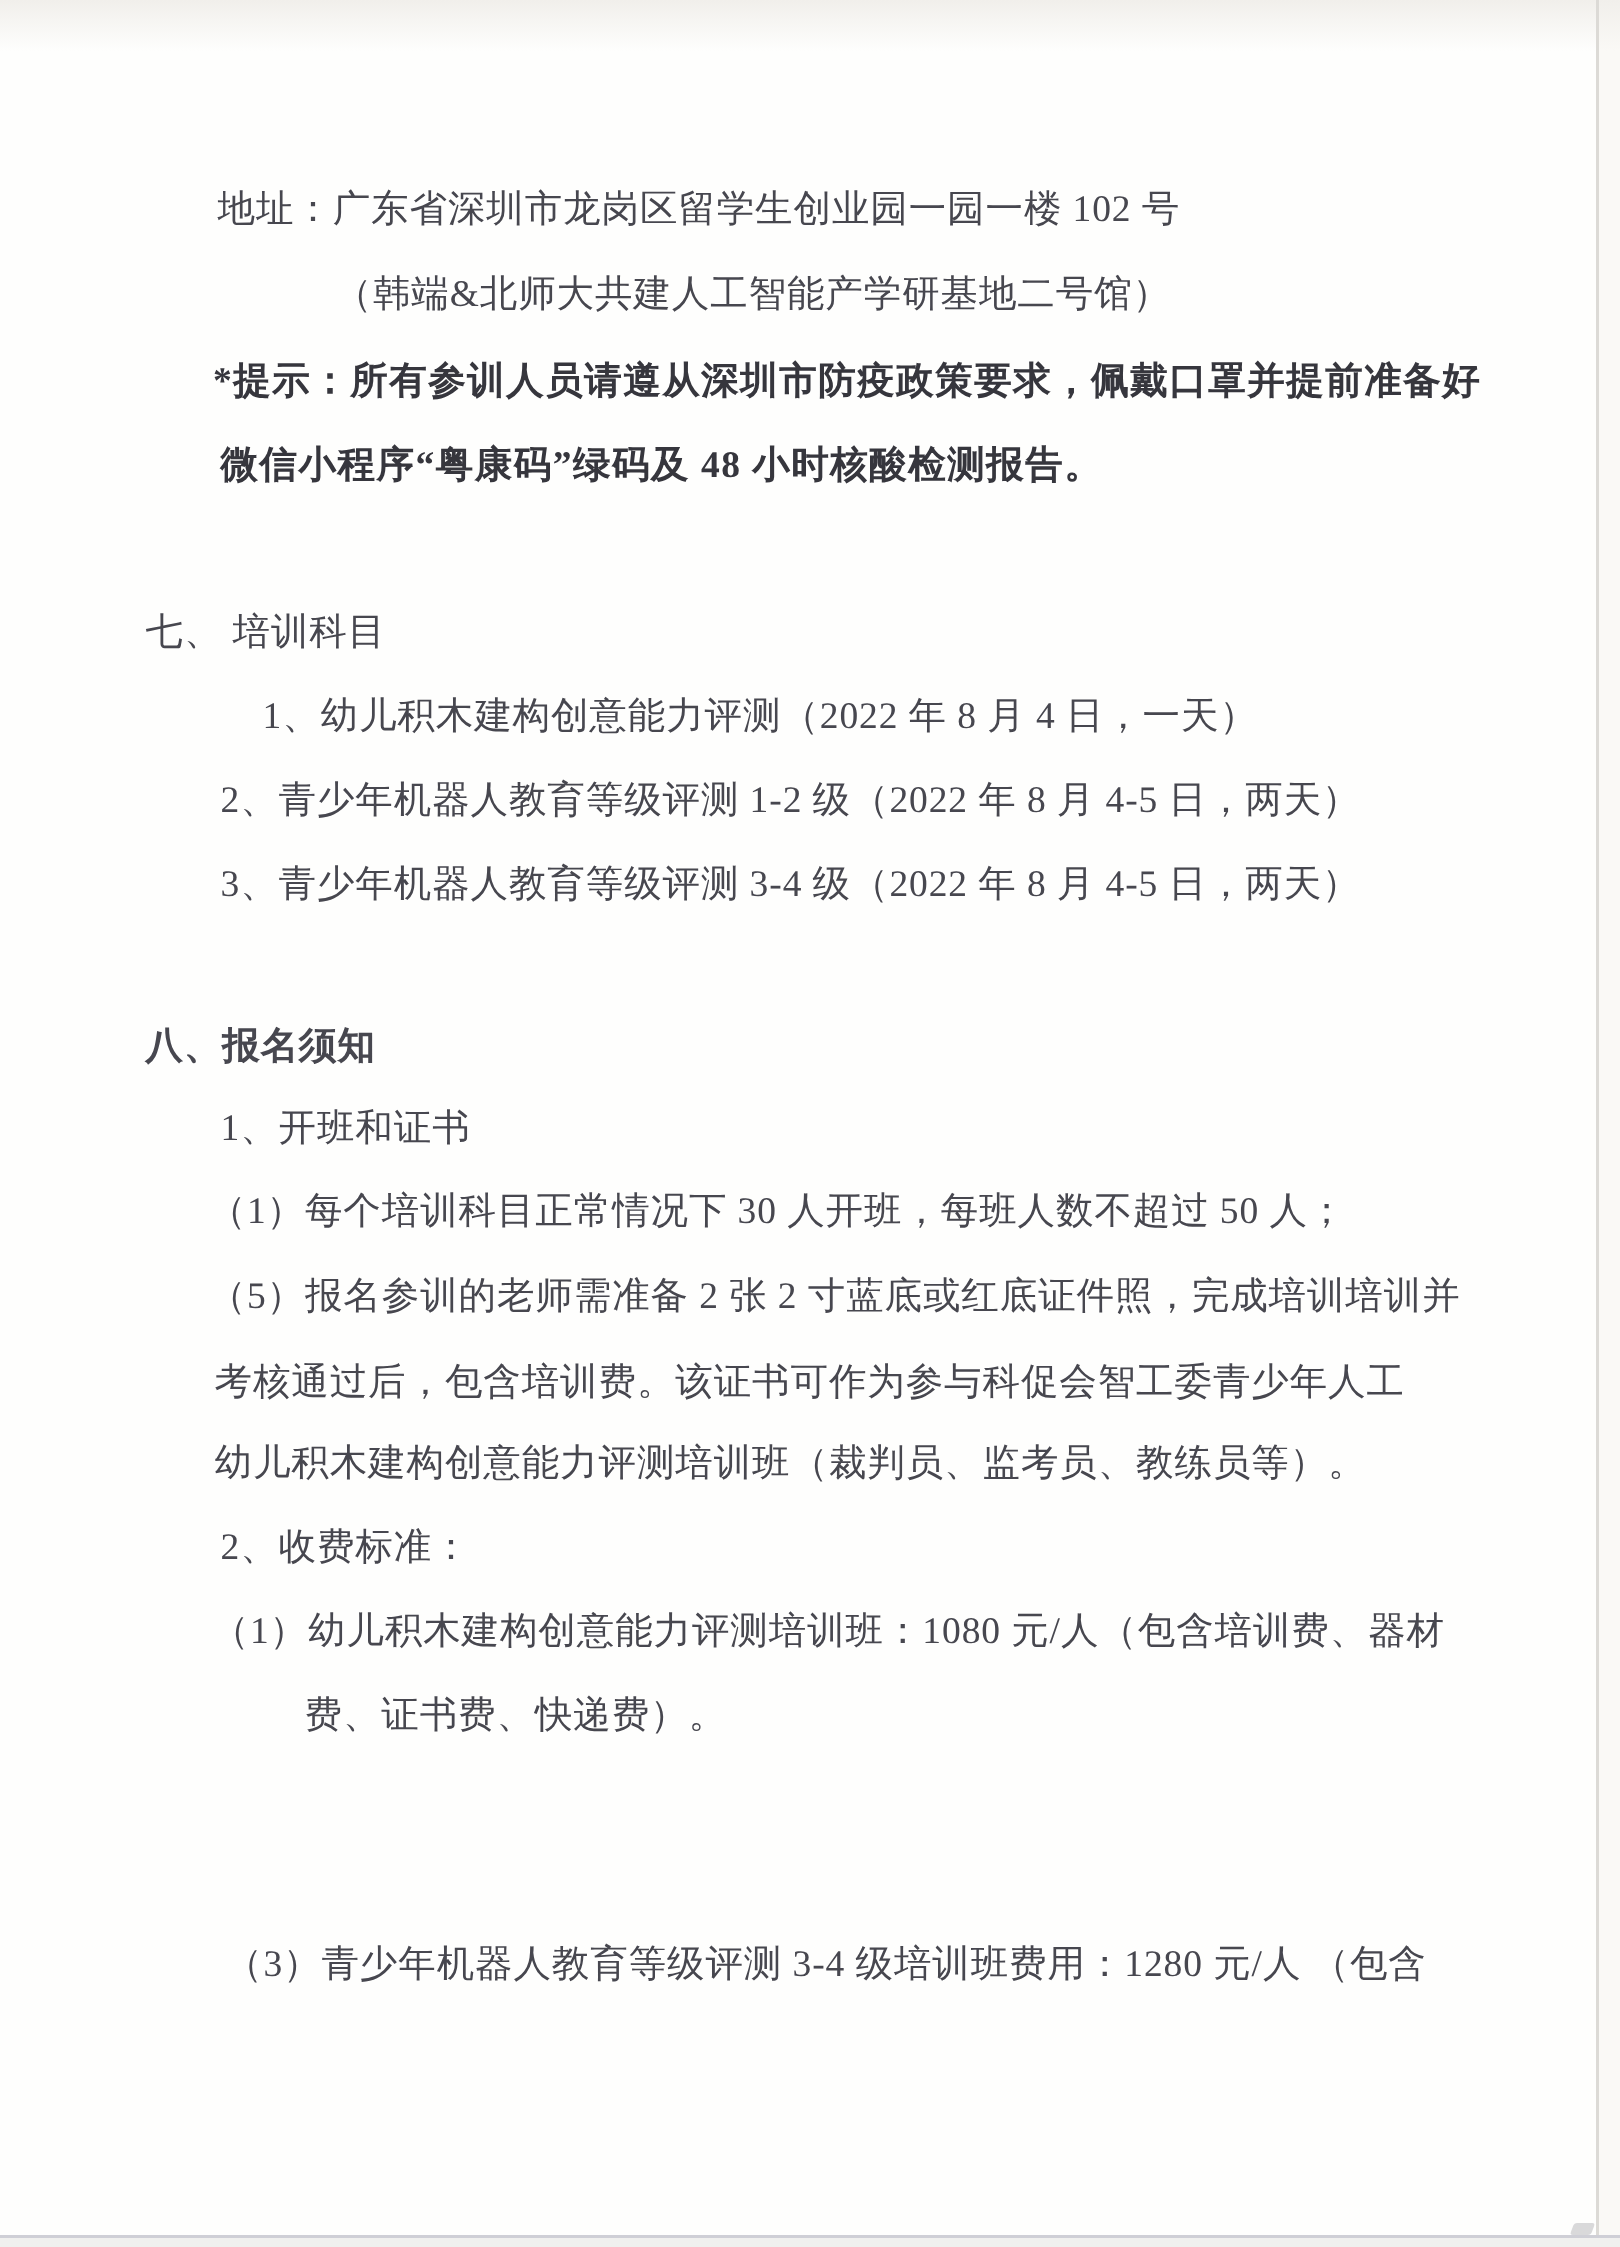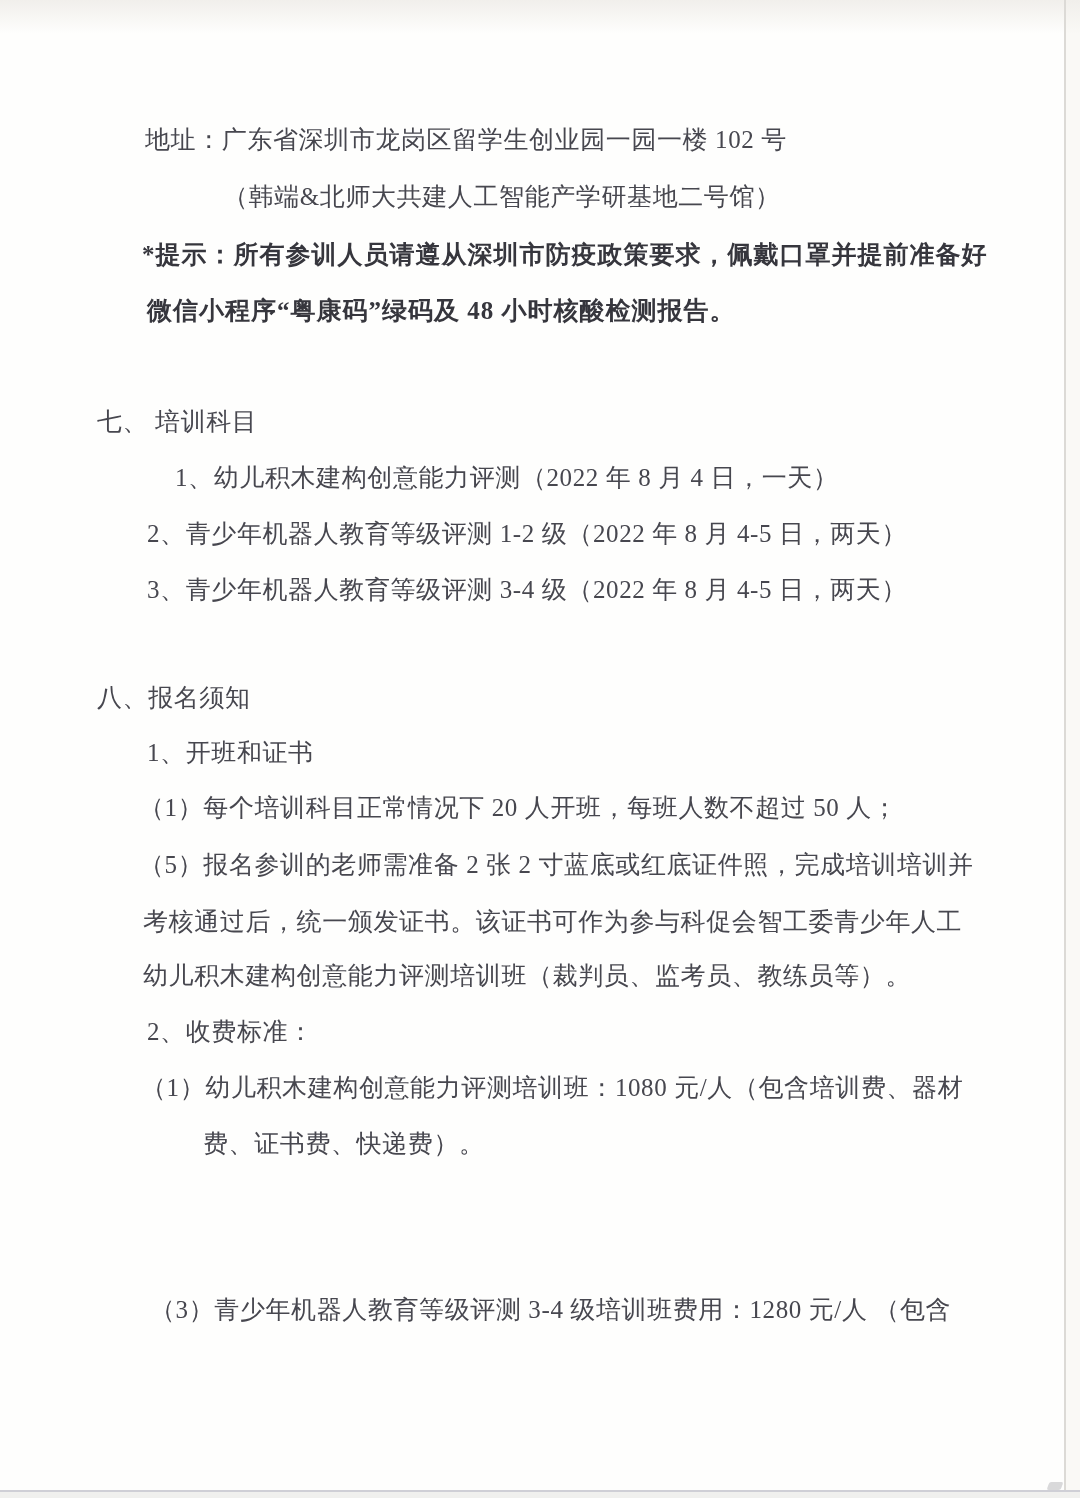--- a/index.html
+++ b/index.html
@@ -74,24 +74,24 @@
   <div class="line" style="top:180px; left:223px;">（韩端&amp;北师大共建人工智能产学研基地二号馆）</div>
 
   <div class="line bold" style="top:238px; left:142px;">*提示：所有参训人员请遵从深圳市防疫政策要求，佩戴口罩并提前准备好</div>
   <div class="line bold" style="top:294px; left:147px;">微信小程序“粤康码”绿码及 48 小时核酸检测报告。</div>
 
   <div class="line" style="top:405px; left:97px;">七、 培训科目</div>
   <div class="line" style="top:461px; left:147px;margin-left:28px;">1、幼儿积木建构创意能力评测（2022 年 8 月 4 日，一天）</div>
   <div class="line" style="top:517px; left:147px;">2、青少年机器人教育等级评测 1-2 级（2022 年 8 月 4-5 日，两天）</div>
   <div class="line" style="top:573px; left:147px;">3、青少年机器人教育等级评测 3-4 级（2022 年 8 月 4-5 日，两天）</div>
 
-  <div class="line" style="top:681px; left:97px;">八、报名须知</div>
+  <div class="line" style="top:681px; left:97px;font-weight:bold;">八、报名须知</div>
   <div class="line" style="top:736px; left:147px;">1、开班和证书</div>
-  <div class="line" style="top:791px; left:139px;">（1）每个培训科目正常情况下 20 人开班，每班人数不超过 50 人；</div>
+  <div class="line" style="top:791px; left:139px;">（1）每个培训科目正常情况下 30 人开班，每班人数不超过 50 人；</div>
   <div class="line" style="top:848px; left:139px;">（5）报名参训的老师需准备 2 张 2 寸蓝底或红底证件照，完成培训培训并</div>
-  <div class="line" style="top:905px; left:143px;">考核通过后，统一颁发证书。该证书可作为参与科促会智工委青少年人工</div>
+  <div class="line" style="top:905px; left:143px;">考核通过后，包含培训费。该证书可作为参与科促会智工委青少年人工</div>
   <div class="line" style="top:959px; left:143px;">幼儿积木建构创意能力评测培训班（裁判员、监考员、教练员等）。</div>
 
   <div class="line" style="top:1015px; left:147px;">2、收费标准：</div>
   <div class="line" style="top:1071px; left:141px;">（1）幼儿积木建构创意能力评测培训班：1080 元/人（包含培训费、器材</div>
   <div class="line" style="top:1127px; left:203px;">费、证书费、快递费）。</div>
   <div class="line" style="top:1293px; left:150px;">（3）青少年机器人教育等级评测 3-4 级培训班费用：1280 元/人 （包含</div>
 </div>
 
 </body></html>

